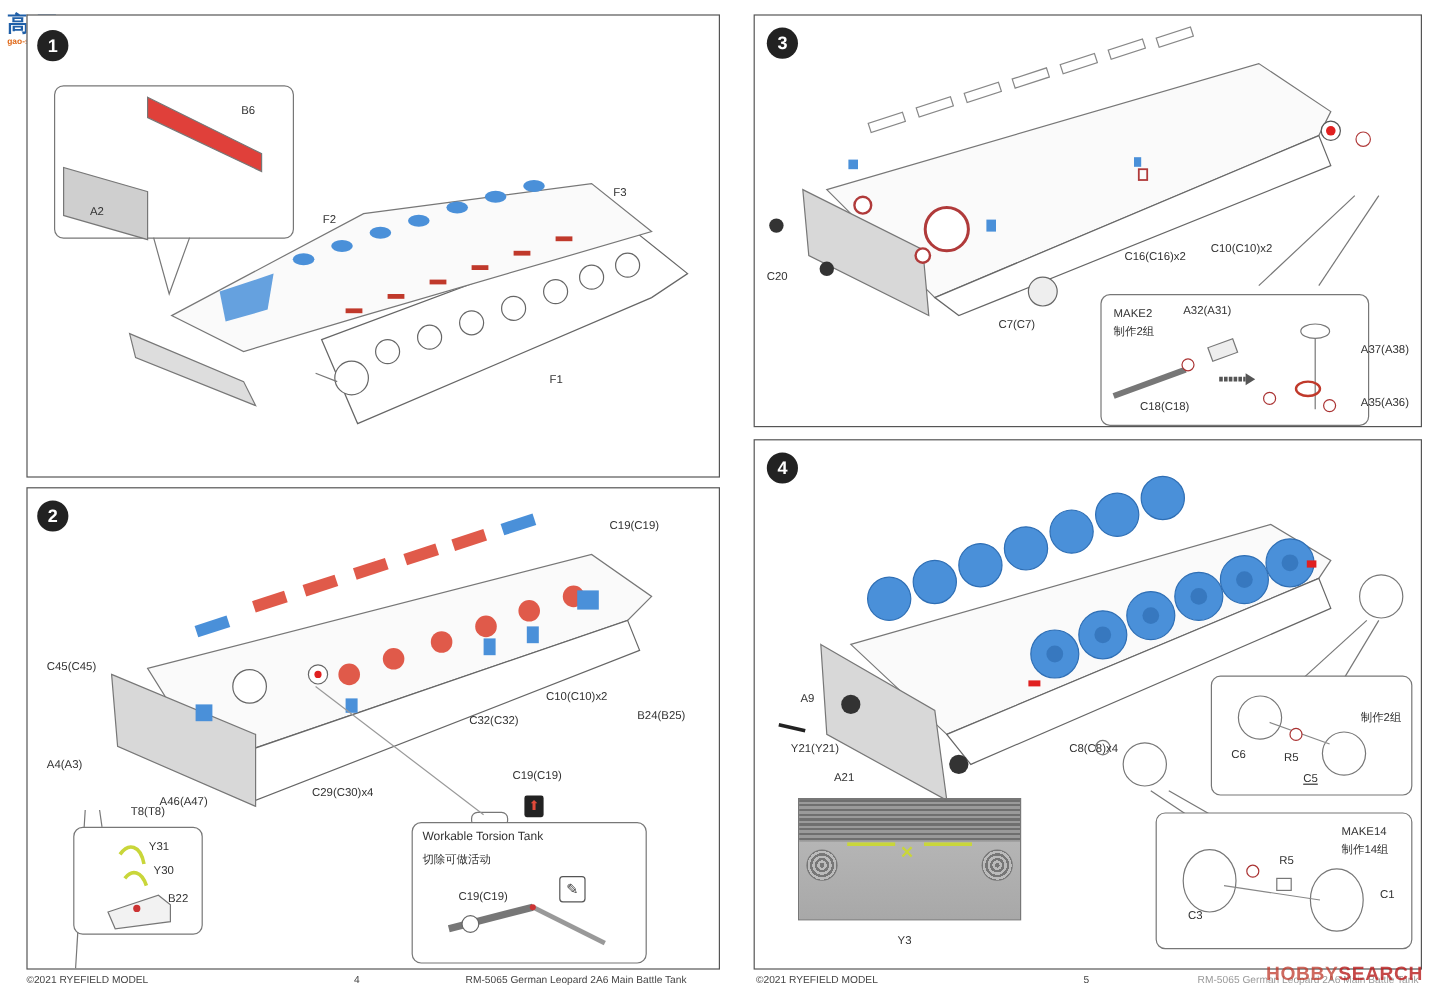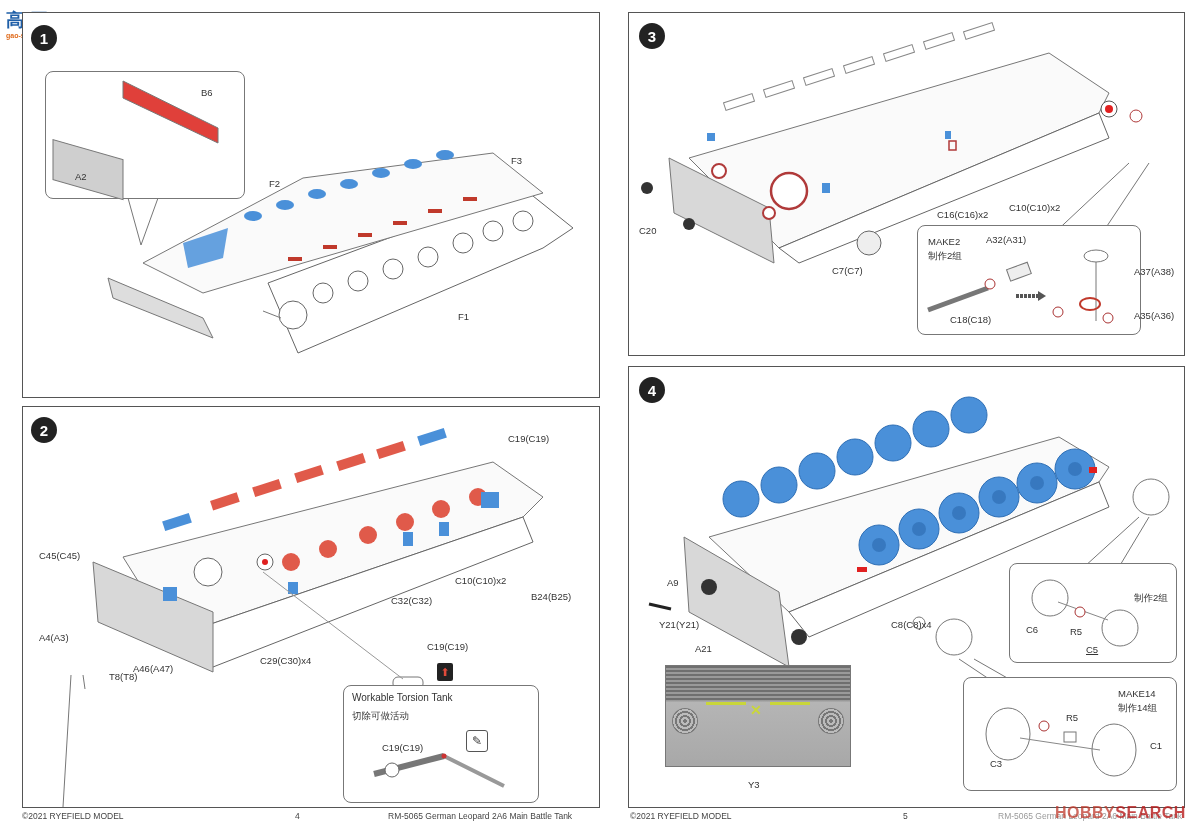--- a/index.html
+++ b/index.html
@@ -102,20 +102,31 @@
     </g>
     <circle cx="242" cy="155" r="8" fill="#fff" stroke="#666"></circle>
     <circle cx="242" cy="155" r="3" fill="#e02020"></circle>
     <circle cx="185" cy="165" r="14" fill="#fff" stroke="#666"></circle>
     <rect x="370" y="270" width="30" height="12" rx="5" fill="#fff" stroke="#777"></rect>
     <line x1="240" y1="165" x2="380" y2="272" stroke="#999"></line>
     <polyline points="48,268 40,400" fill="none" stroke="#777"></polyline>
     <polyline points="60,268 62,282" fill="none" stroke="#777"></polyline>
   </svg>
 
+  <div class="callout" style="left:38px;top:282px;width:108px;height:90px;">
+    <svg width="108" height="90">
+      <path d="M38,22 C45,12 55,14 58,30" fill="none" stroke="#c9d63a" stroke-width="3"></path>
+      <path d="M42,42 C48,34 56,36 60,48" fill="none" stroke="#c9d63a" stroke-width="3"></path>
+      <polygon points="28,70 70,56 80,64 80,78 34,84" fill="#f2f2f2" stroke="#777"></polygon>
+      <circle cx="52" cy="67" r="3" fill="#c33"></circle>
+    </svg>
+    <span class="lbl" style="left:62px;top:10px;">Y31</span>
+    <span class="lbl" style="left:66px;top:30px;">Y30</span>
+    <span class="lbl" style="left:78px;top:54px;">B22</span>
+  </div>
 
   <div class="callout" style="left:320px;top:278px;width:196px;height:118px;">
     <span class="lbl" style="left:8px;top:6px;font-size:10px;">Workable Torsion Tank</span>
     <span class="lbl" style="left:8px;top:24px;">切除可做活动</span>
     <span class="lbl" style="left:38px;top:56px;">C19(C19)</span>
     <div style="position:absolute;left:122px;top:44px;width:20px;height:20px;border:1px solid #555;border-radius:3px;font-size:12px;text-align:center;line-height:20px;">✎</div>
     <svg width="196" height="118">
       <line x1="30" y1="88" x2="100" y2="70" stroke="#777" stroke-width="6"></line>
       <line x1="100" y1="70" x2="160" y2="100" stroke="#999" stroke-width="4"></line>
       <circle cx="48" cy="84" r="7" fill="#fff" stroke="#666"></circle>
@@ -159,21 +170,21 @@
     <rect x="78" y="120" width="8" height="8" fill="#4a90d9"></rect>
     <circle cx="480" cy="96" r="8" fill="#fff" stroke="#555"></circle>
     <circle cx="480" cy="96" r="4" fill="#e02020"></circle>
     <circle cx="507" cy="103" r="6" fill="#fff" stroke="#b03a3a"></circle>
     <circle cx="18" cy="175" r="6" fill="#333"></circle>
     <circle cx="60" cy="211" r="6" fill="#333"></circle>
     <circle cx="240" cy="230" r="12" fill="#eee" stroke="#666"></circle>
     <line x1="500" y1="150" x2="420" y2="225" stroke="#777"></line>
     <line x1="520" y1="150" x2="470" y2="225" stroke="#777"></line>
   </svg>
-  <div class="callout" style="left:288px;top:212px;width:224px;height:110px;">
+  <div class="callout" style="left:288px;top:232px;width:224px;height:110px;">
     <span class="lbl" style="left:10px;top:10px;">MAKE2</span>
     <span class="lbl" style="left:10px;top:24px;">制作2组</span>
     <span class="lbl" style="left:68px;top:8px;">A32(A31)</span>
     <span class="lbl" style="left:216px;top:40px;">A37(A38)</span>
     <span class="lbl" style="left:32px;top:88px;">C18(C18)</span>
     <span class="lbl" style="left:216px;top:84px;">A35(A36)</span>
     <svg width="256" height="110">
       <line x1="10" y1="84" x2="70" y2="62" stroke="#777" stroke-width="5"></line>
       <rect x="90" y="40" width="22" height="12" fill="#eee" stroke="#777" transform="rotate(-20 100 46)"></rect>
       <line x1="98" y1="70" x2="120" y2="70" stroke="#555" stroke-width="4" stroke-dasharray="3,1"></line>

